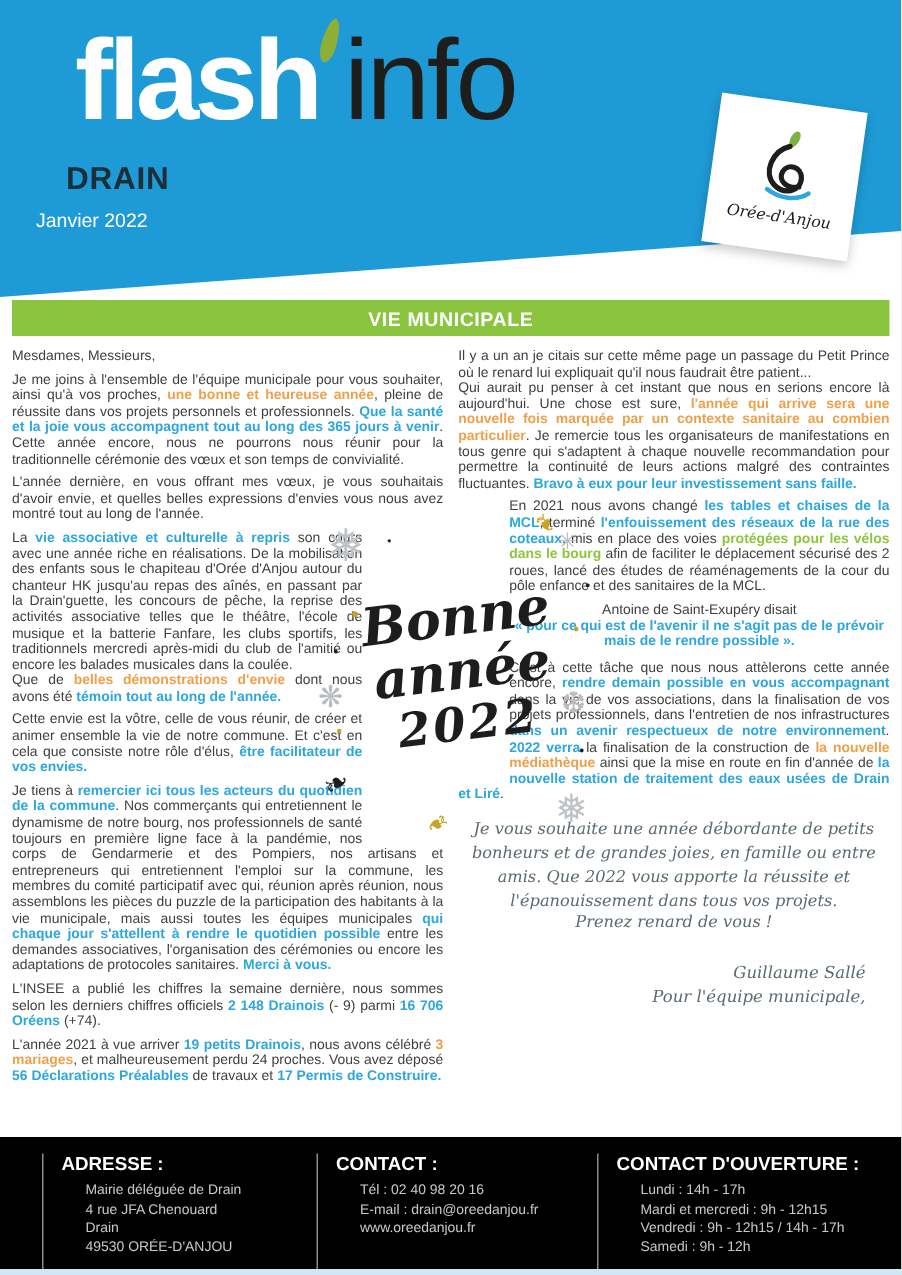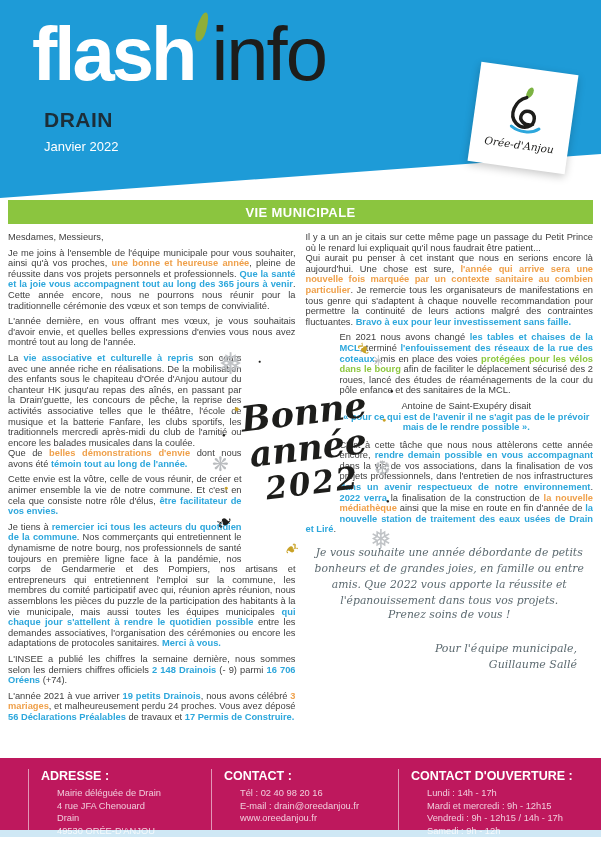--- a/index.html
+++ b/index.html
@@ -3,29 +3,29 @@
 <meta charset="utf-8">
 <style>
   html,body{margin:0;padding:0;background:#e8e8e8;}
   .page{position:relative;width:601px;height:850px;margin:0 auto;background:#fff;overflow:hidden;
         font-family:"Liberation Sans",sans-serif;}
 
   
   .header{position:relative;height:200px;}
   .header-bg{position:absolute;inset:0;background:#1e9bd7;
              clip-path:polygon(0 0,100% 0,100% 77%,0 99%);}
-  .brand{position:absolute;top:10px;left:32px;white-space:nowrap;}
+  .brand{position:absolute;top:10px;left:50px;white-space:nowrap;}
   .brand-flash{font-size:76px;font-weight:bold;letter-spacing:-3px;color:#fff;}
   .leaf{display:inline-block;width:10px;height:30px;background:#8fae37;
         border-radius:50%/60% 60% 40% 40%;transform:rotate(16deg);
         vertical-align:top;margin:2px 0 0 3px;}
   .brand-info{font-size:76px;font-weight:normal;letter-spacing:-2px;color:#1d1d1b;margin-left:4px;}
   .commune{position:absolute;left:44px;top:108px;font-size:21px;font-weight:bold;
            color:#1c2e38;letter-spacing:.5px;}
-  .issue-date{position:absolute;left:44px;top:139px;font-size:13px;color:#fff;}
+  .issue-date{position:absolute;left:24px;top:139px;font-size:13px;color:#fff;}
   .logo-card{position:absolute;left:474px;top:68px;width:98px;height:100px;background:#fff;
              transform:rotate(8deg);box-shadow:0 3px 8px rgba(0,0,0,.22);
              display:flex;flex-direction:column;align-items:center;justify-content:center;}
   .logo-card svg{width:52px;height:52px;}
   .logo-card-label{font-family:"DejaVu Serif",serif;font-style:italic;font-size:10.5px;
                    color:#1d1d1b;margin-top:1px;}
 
   
   .banner{margin:0 8px;height:24px;background:#8bc53f;display:flex;align-items:center;justify-content:center;}
   .banner-title{color:#fff;font-weight:bold;font-size:13px;letter-spacing:.4px;}
@@ -54,21 +54,21 @@
   .bonne-l3{font-size:31px;line-height:34px;letter-spacing:2px;}
   .deco{position:absolute;}
 
   
   .closing{clear:both;margin-top:10px;font-family:"DejaVu Serif",serif;font-style:italic;color:#5c6a70;}
   .closing-wishes{text-align:center;font-size:10.8px;line-height:16px;margin:0 2px 1px;}
   .closing-care{text-align:center;font-size:10.8px;margin-bottom:20px;}
   .closing-signoff{text-align:right;padding-right:16px;font-size:11px;line-height:16px;}
 
   
-  .footer{height:72px;background:#be185d;display:flex;padding-top:11px;box-sizing:border-box;}
+  .footer{height:88px;background:#000000;display:flex;padding-top:11px;box-sizing:border-box;}
   .f-col{border-left:1px solid rgba(255,255,255,.55);padding-left:12px;}
   .f-col-1{margin-left:28px;width:150px;}
   .f-col-2{margin-left:20px;width:152px;}
   .f-col-3{margin-left:22px;flex:1;}
   .f-title{color:#fff;font-weight:bold;font-size:12.5px;margin-bottom:4px;}
   .f-lines{font-size:9.3px;color:rgba(255,255,255,.78);line-height:12.6px;margin-left:16px;}
   .footer-strip{height:7px;background:#cfe8f5;}
 </style>
 </head>
 <body>
@@ -142,24 +142,24 @@
         <div class="spacer-r"></div>
         <p><span>En 2021 nous avons changé </span><span class="hl-b">les tables et chaises de la MCL</span><span>, terminé </span><span class="hl-b">l'enfouissement des réseaux de la rue des coteaux</span><span>, mis en place des voies </span><span class="hl-g">protégées pour les vélos dans le bourg</span><span> afin de faciliter le déplacement sécurisé des 2 roues, lancé des études de réaménagements de la cour du pôle enfance et des sanitaires de la MCL.</span></p>
         <div class="quote">
           <div class="quote-intro">Antoine de Saint-Exupéry disait</div>
           <div class="quote-text">« pour ce qui est de l'avenir il ne s'agit pas de le prévoir mais de le rendre possible ».</div>
         </div>
         <p><span>C'est à cette tâche que nous nous attèlerons cette année encore, </span><span class="hl-b">rendre demain possible en vous accompagnant</span><span> dans la vie de vos associations, dans la finalisation de vos projets professionnels, dans l'entretien de nos infrastructures </span><span class="hl-b">dans un avenir respectueux de notre environnement</span><span>. </span><span class="hl-b">2022 verra</span><span> la finalisation de la construction de </span><span class="hl-o">la nouvelle médiathèque</span><span> ainsi que la mise en route en fin d'année de </span><span class="hl-b">la nouvelle station de traitement des eaux usées de Drain et Liré</span><span>.</span></p>
 
         <div class="closing">
           <div class="closing-wishes">Je vous souhaite une année débordante de petits bonheurs et de grandes joies, en famille ou entre amis. Que 2022 vous apporte la réussite et l'épanouissement dans tous vos projets.</div>
-          <div class="closing-care">Prenez soins de vous !</div>
+          <div class="closing-care">Prenez renard de vous !</div>
           <div class="closing-signoff">
+            <div>Guillaume Sallé</div>
             <div>Pour l'équipe municipale,</div>
-            <div>Guillaume Sallé</div>
           </div>
         </div>
       </div>
 
     </div>
   </div>
 
   <div class="footer">
     <div class="f-col f-col-1">
       <div class="f-title">ADRESSE :</div>

